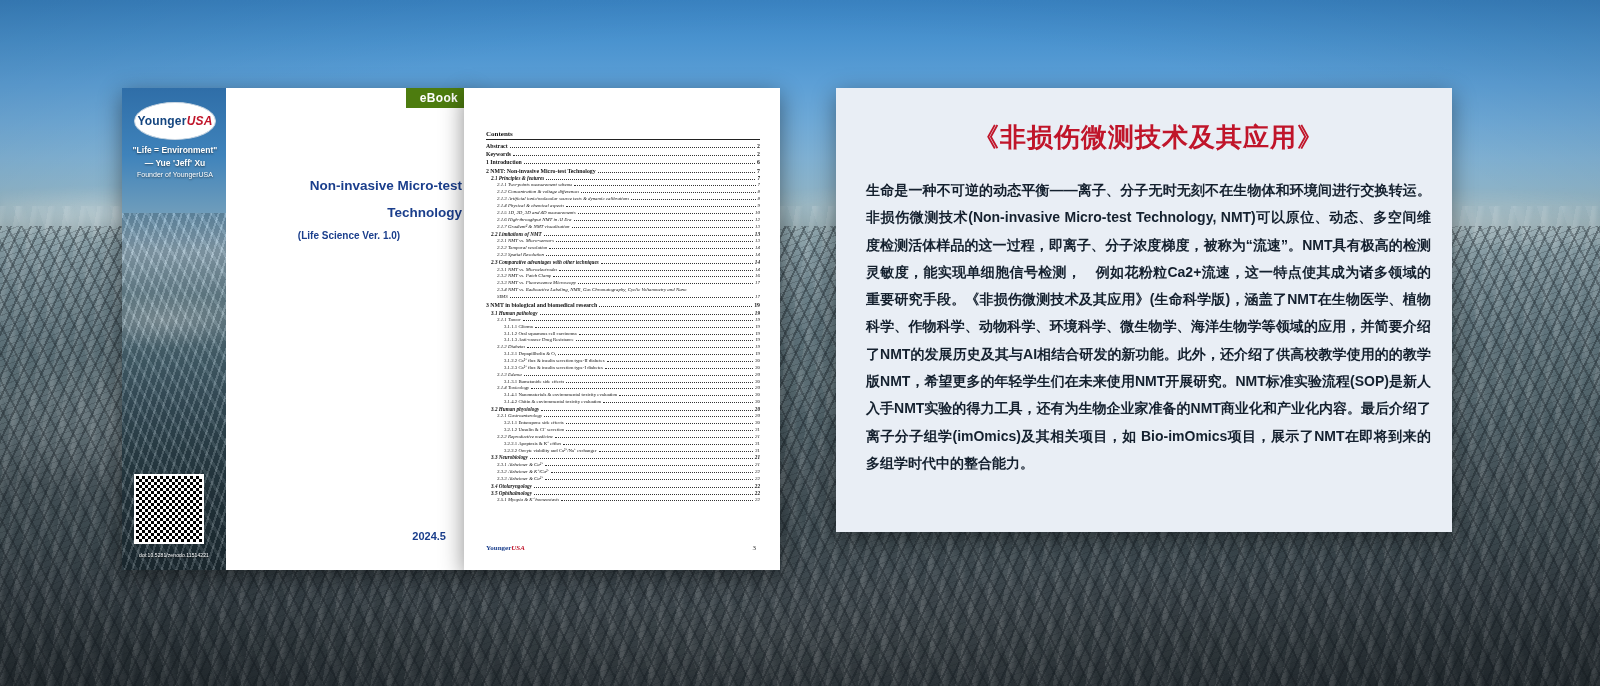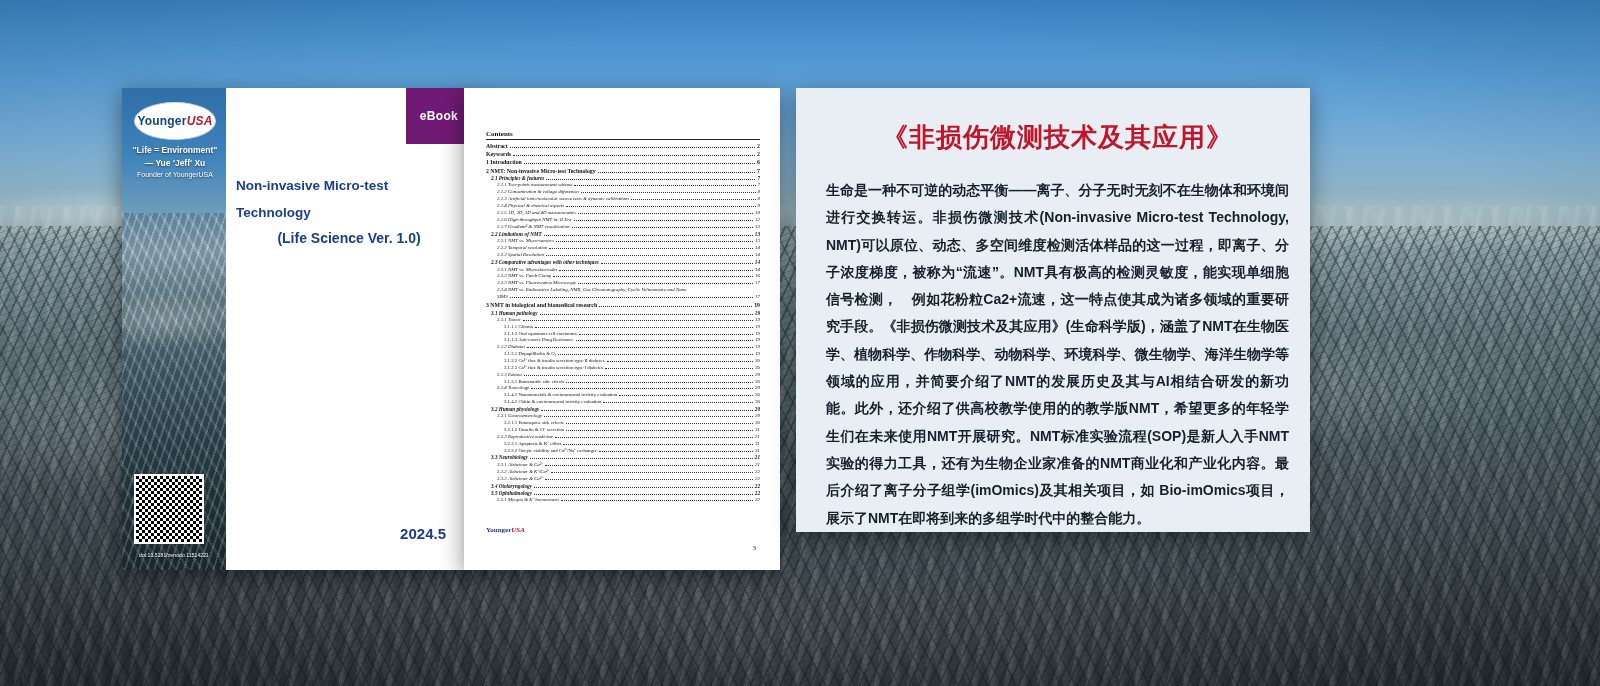--- a/index.html
+++ b/index.html
@@ -180,54 +180,54 @@
   }
   .cover-right {
     position: relative;
     flex: 1;
     background: #ffffff;
   }
   .ebook-badge {
     position: absolute;
     right: 0;
     top: 0;
-    background: #701a75;
+    background: #4d7c0f;
     color: #ffffff;
     font-size: 12px;
     font-weight: bold;
-    padding: 21px 14px;
+    padding: 3px 14px;
     letter-spacing: .3px;
   }
   .cover-title {
     position: absolute;
     left: 0; right: 0;
     top: 84px;
-    text-align: left;
+    text-align: right;
     color: #1a3e8c;
     font-weight: bold;
     font-size: 13.5px;
     line-height: 2.0;
     padding: 0 10px;
   }
   .cover-subtitle {
     position: absolute;
     left: 0; right: 0;
     top: 142px;
     text-align: center;
     color: #1a3e8c;
     font-weight: bold;
-    font-size: 14px;
+    font-size: 10px;
   }
   .cover-date {
     position: absolute;
     right: 26px;
     bottom: 28px;
     color: #1a3e8c;
     font-weight: bold;
-    font-size: 15px;
+    font-size: 11px;
   }
 
   
   .toc-page {
     position: absolute;
     left: 464px;
     top: 88px;
     width: 316px;
     height: 482px;
     background: #ffffff;
@@ -269,42 +269,42 @@
     height: 1px;
   }
   .toc-line .pg { flex: 0 0 auto; }
   .lv0 { font-weight: bold; font-size: 5.8px; }
   .lv1 { padding-left: 5px; font-weight: bold; font-style: italic; font-size: 5.2px; }
   .lv2 { padding-left: 11px; font-style: italic; font-size: 4.9px; }
   .lv3 { padding-left: 18px; font-size: 4.8px; }
   .toc-footer-left {
     position: absolute;
     left: 22px;
-    bottom: 36px;
+    bottom: 18px;
     font-family: "Liberation Serif", serif;
     font-weight: bold;
     font-size: 7px;
     color: #1a3e8c;
   }
   .toc-footer-left .usa { color: #c0152a; font-style: italic; }
   .toc-footer-right {
     position: absolute;
     right: 24px;
     bottom: 18px;
     font-family: "Liberation Serif", serif;
     font-size: 7px;
     color: #333;
   }
 
   
   .panel {
     position: absolute;
-    left: 796px;
+    left: 836px;
     top: 88px;
-    width: 514px;
+    width: 616px;
     height: 444px;
     background: #e9eef5;
     box-shadow: 0 6px 22px rgba(0,0,0,.40);
     padding: 26px 21px 20px 30px;
     box-sizing: border-box;
   }
   .panel-title {
     color: #c0152a;
     font-weight: bold;
     font-size: 26px;

